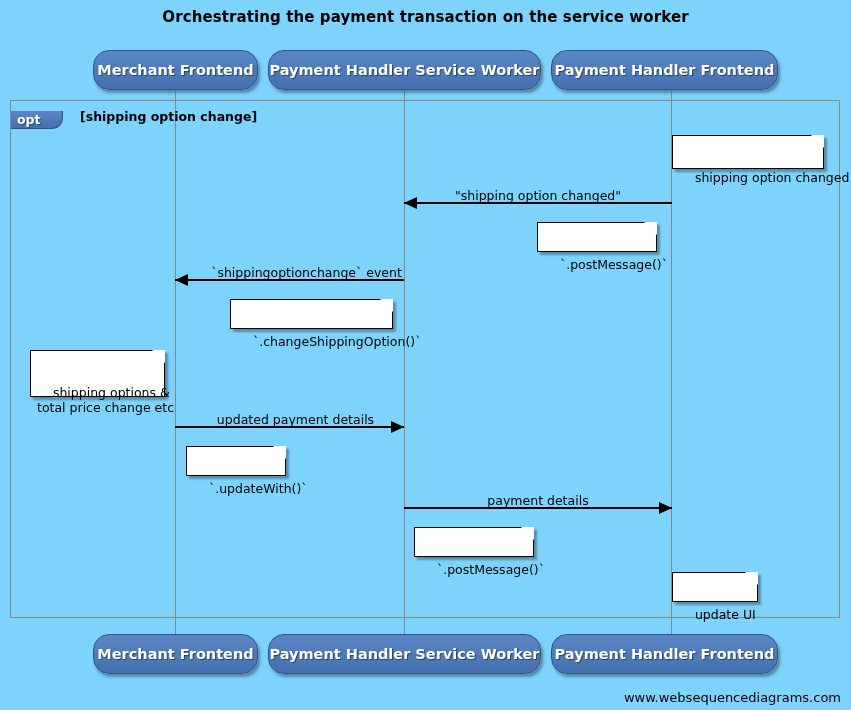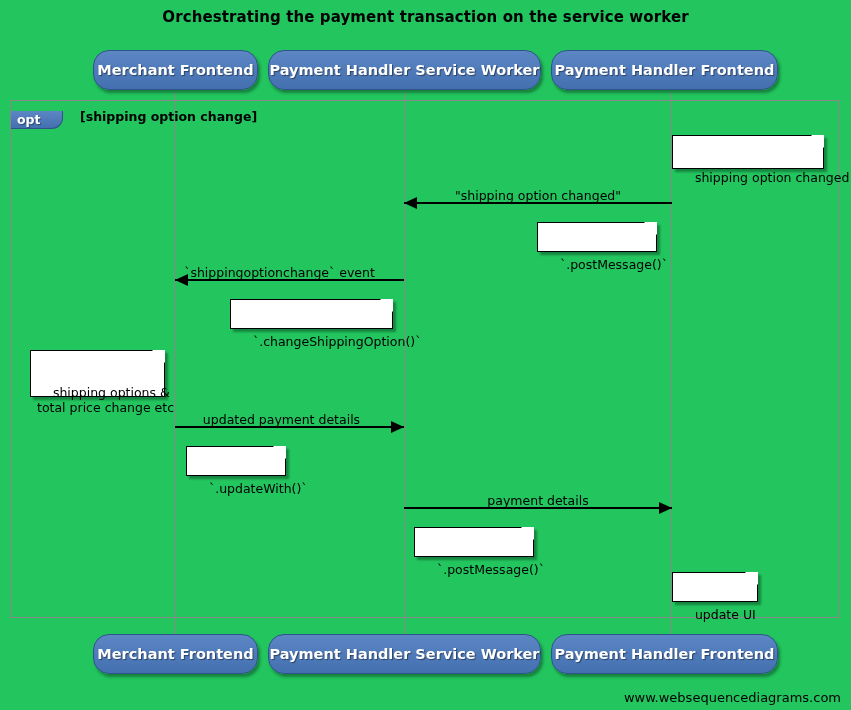--- a/index.html
+++ b/index.html
@@ -8,21 +8,21 @@
     background: #ffffff;
   }
   body {
     font-family: "DejaVu Sans", "Liberation Sans", sans-serif;
     color: #000000;
   }
   #canvas {
     position: relative;
     width: 851px;
     height: 710px;
-    background: #22c55e;
+    background: #7dd3fc;
     overflow: hidden;
   }
   
   .diagram-title {
     position: absolute;
     left: 0;
     top: 8px;
     width: 851px;
     text-align: center;
     font-size: 15px;
@@ -171,36 +171,36 @@
 
   <div class="msg-label" style="left:404px; top:188px; width:268px;">"shipping option changed"</div>
   <div class="msg" style="left:404px; top:202px; width:268px;"></div>
   <div class="arrowhead left" style="left:404px; top:197px;"></div>
 
   <div class="note" style="left:537px; top:222px; width:120px; height:30px;">
     <span class="fold-line"></span>
     <span>`.postMessage()`</span>
   </div>
 
-  <div class="msg-label" style="left:165px; top:265px; width:229px;">`shippingoptionchange` event</div>
+  <div class="msg-label" style="left:192px; top:265px; width:229px;">`shippingoptionchange` event</div>
   <div class="msg" style="left:175px; top:279px; width:229px;"></div>
   <div class="arrowhead left" style="left:175px; top:274px;"></div>
 
   <div class="note" style="left:230px; top:299px; width:163px; height:30px;">
     <span class="fold-line"></span>
     <span>`.changeShippingOption()`</span>
   </div>
 
   <div class="note" style="left:30px; top:350px; width:135px; height:47px;">
     <span class="fold-line"></span>
     <span>shipping options &amp;
 total price change etc</span>
   </div>
 
-  <div class="msg-label" style="left:167px; top:412px; width:229px;">updated payment details</div>
+  <div class="msg-label" style="left:181px; top:412px; width:229px;">updated payment details</div>
   <div class="msg" style="left:175px; top:426px; width:229px;"></div>
   <div class="arrowhead right" style="left:391px; top:421px;"></div>
 
   <div class="note" style="left:186px; top:446px; width:100px; height:30px;">
     <span class="fold-line"></span>
     <span>`.updateWith()`</span>
   </div>
 
   <div class="msg-label" style="left:404px; top:493px; width:268px;">payment details</div>
   <div class="msg" style="left:404px; top:507px; width:268px;"></div>

